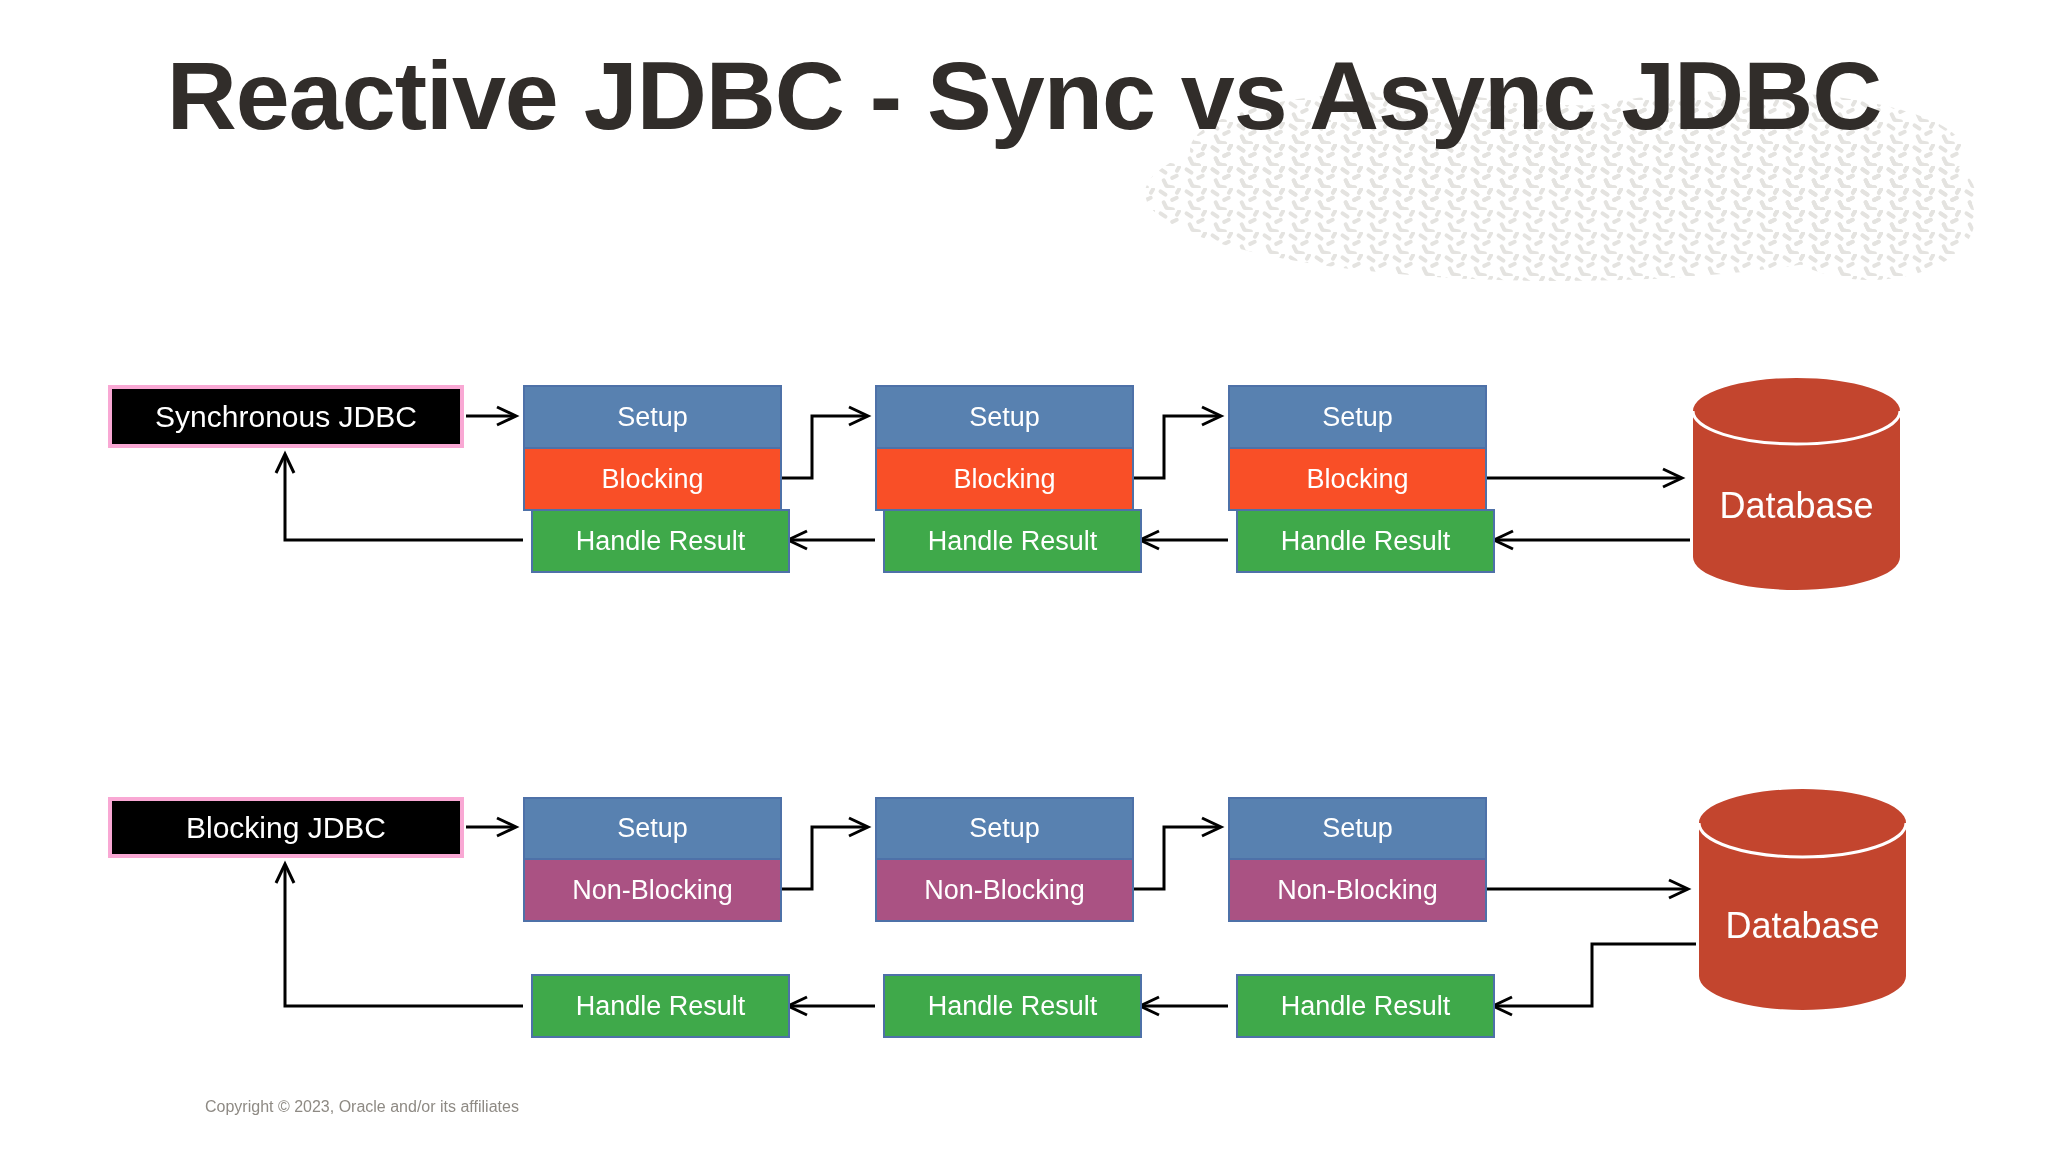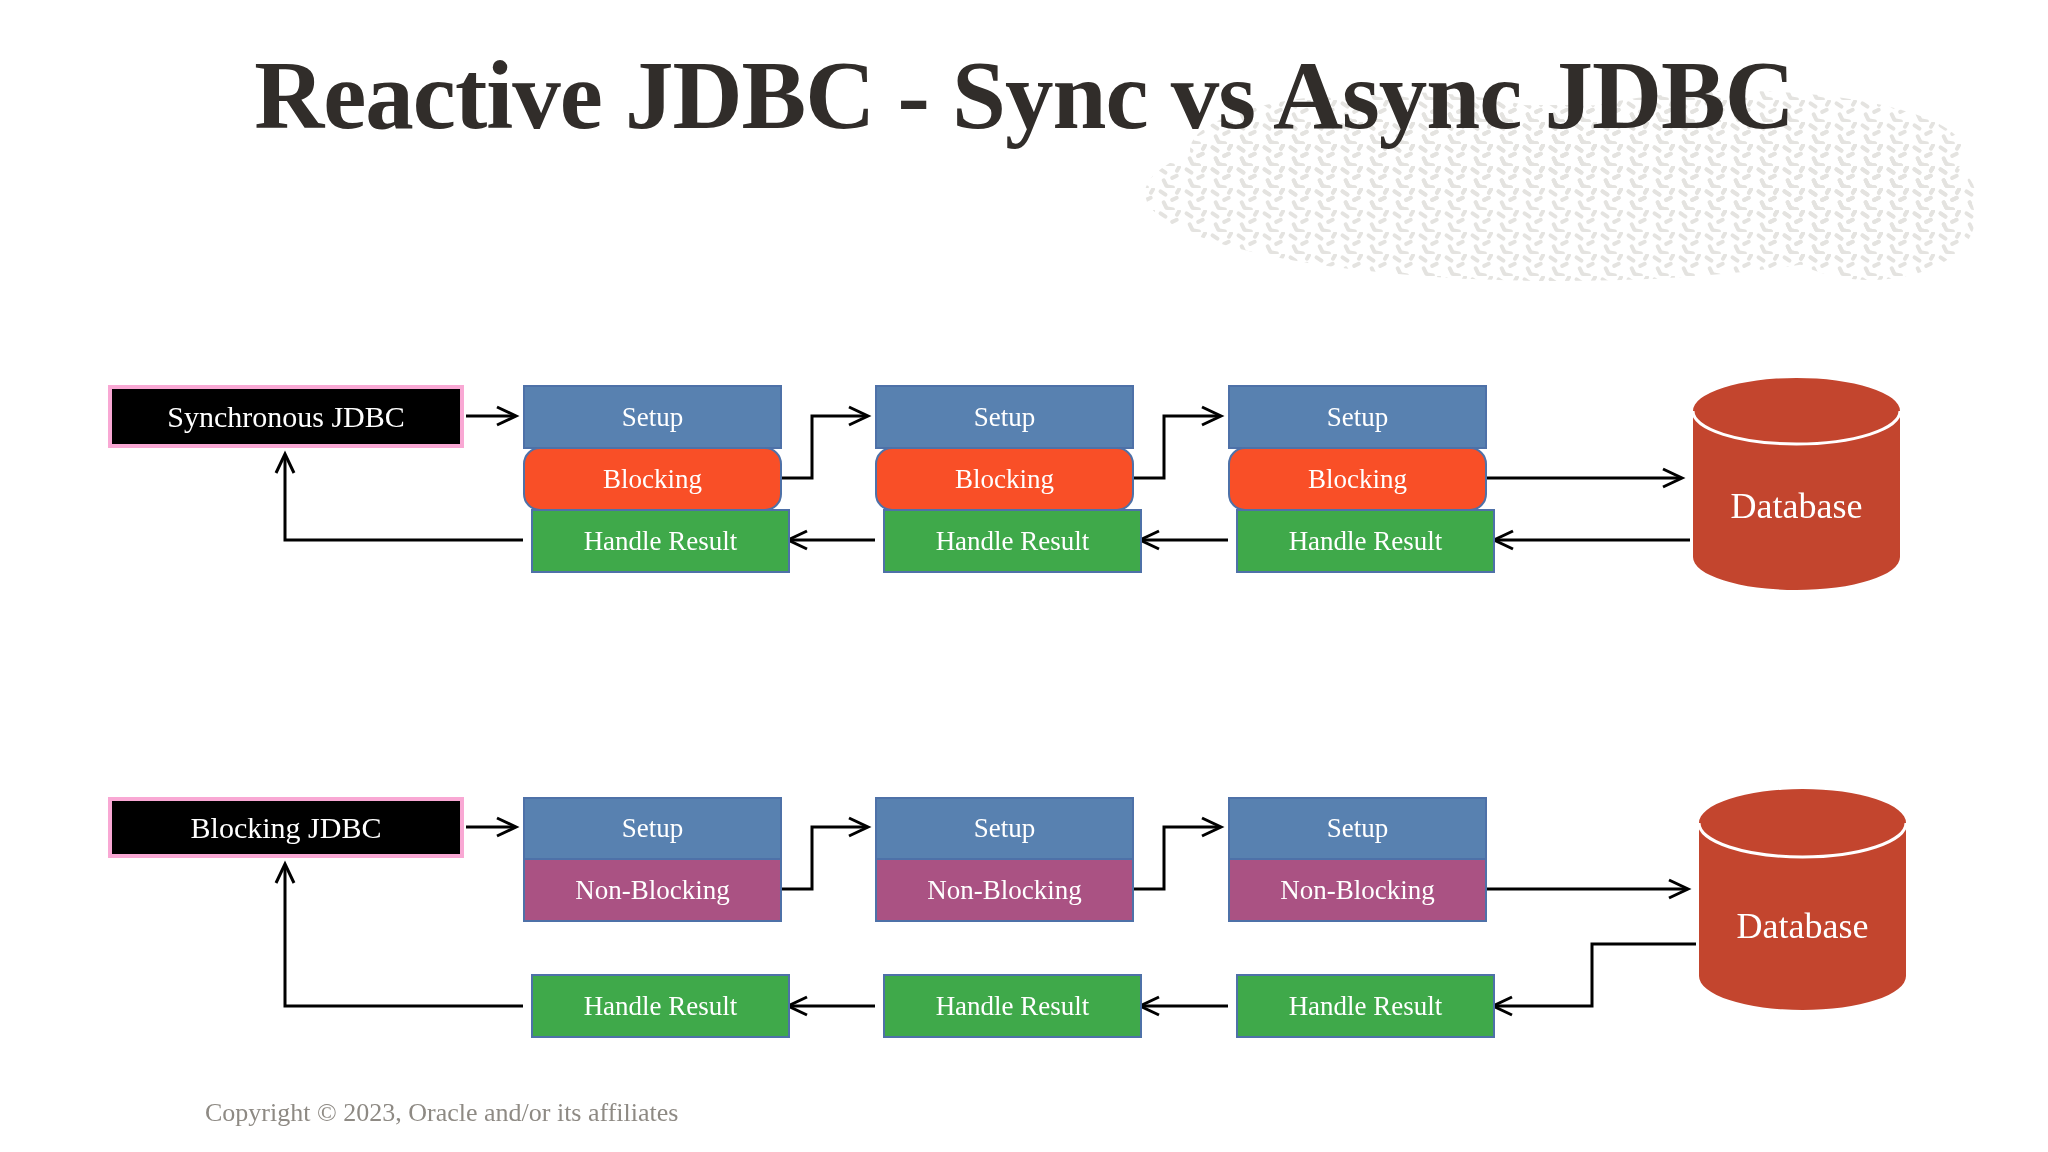--- a/index.html
+++ b/index.html
@@ -1,18 +1,18 @@
 <!DOCTYPE html>
 <html><head>
 <meta charset="utf-8">
 <style>
   html,body{margin:0;padding:0;background:#ffffff;}
   .canvas{
     position:relative;width:2048px;height:1152px;background:#ffffff;
-    font-family:Liberation Serif, serif;overflow:hidden;
+    font-family:Liberation Sans, sans-serif;overflow:hidden;
   }
   .page-title{
     position:absolute;left:0;top:40px;width:2048px;margin:0;
     text-align:center;font-size:97px;font-weight:bold;color:#312d2a;
     letter-spacing:-1px;z-index:3;
   }
   .texture{position:absolute;left:1130px;top:78px;z-index:1;}
   .flow-label{
     position:absolute;left:108px;width:356px;background:#000000;
     border:4px solid #f9a8d4;box-sizing:border-box;color:#ffffff;
@@ -29,26 +29,26 @@
   .work-nonblocking{background:#aa5283;}
   .result{background:#3fa94a;margin-left:8px;}
   .db{position:absolute;z-index:4;}
   .db svg{display:block;}
   .db-label{
     position:absolute;left:0;width:100%;text-align:center;color:#ffffff;
     font-size:36px;
   }
   .arrow-layer{position:absolute;left:0;top:0;z-index:2;}
   .copyright{
-    position:absolute;left:205px;top:1098px;font-size:26px;color:#8e8a84;z-index:3;
+    position:absolute;left:205px;top:1098px;font-size:16px;color:#8e8a84;z-index:3;
   }
   
   .c1{left:523px;} .c2{left:875px;} .c3{left:1228px;}
   
-  .s-setup{top:385px;} .s-work{top:447px;border-radius:17px;} .s-result{top:509px;}
+  .s-setup{top:385px;} .s-work{top:447px;} .s-result{top:509px;}
   
   .r-setup{top:797px;height:63px;} .r-work{top:858px;} .r-result{top:974px;}
 </style>
 </head>
 <body>
 
 <div class="canvas">
 
   <svg class="texture" width="850" height="215" viewBox="0 0 850 215">
     <defs>

